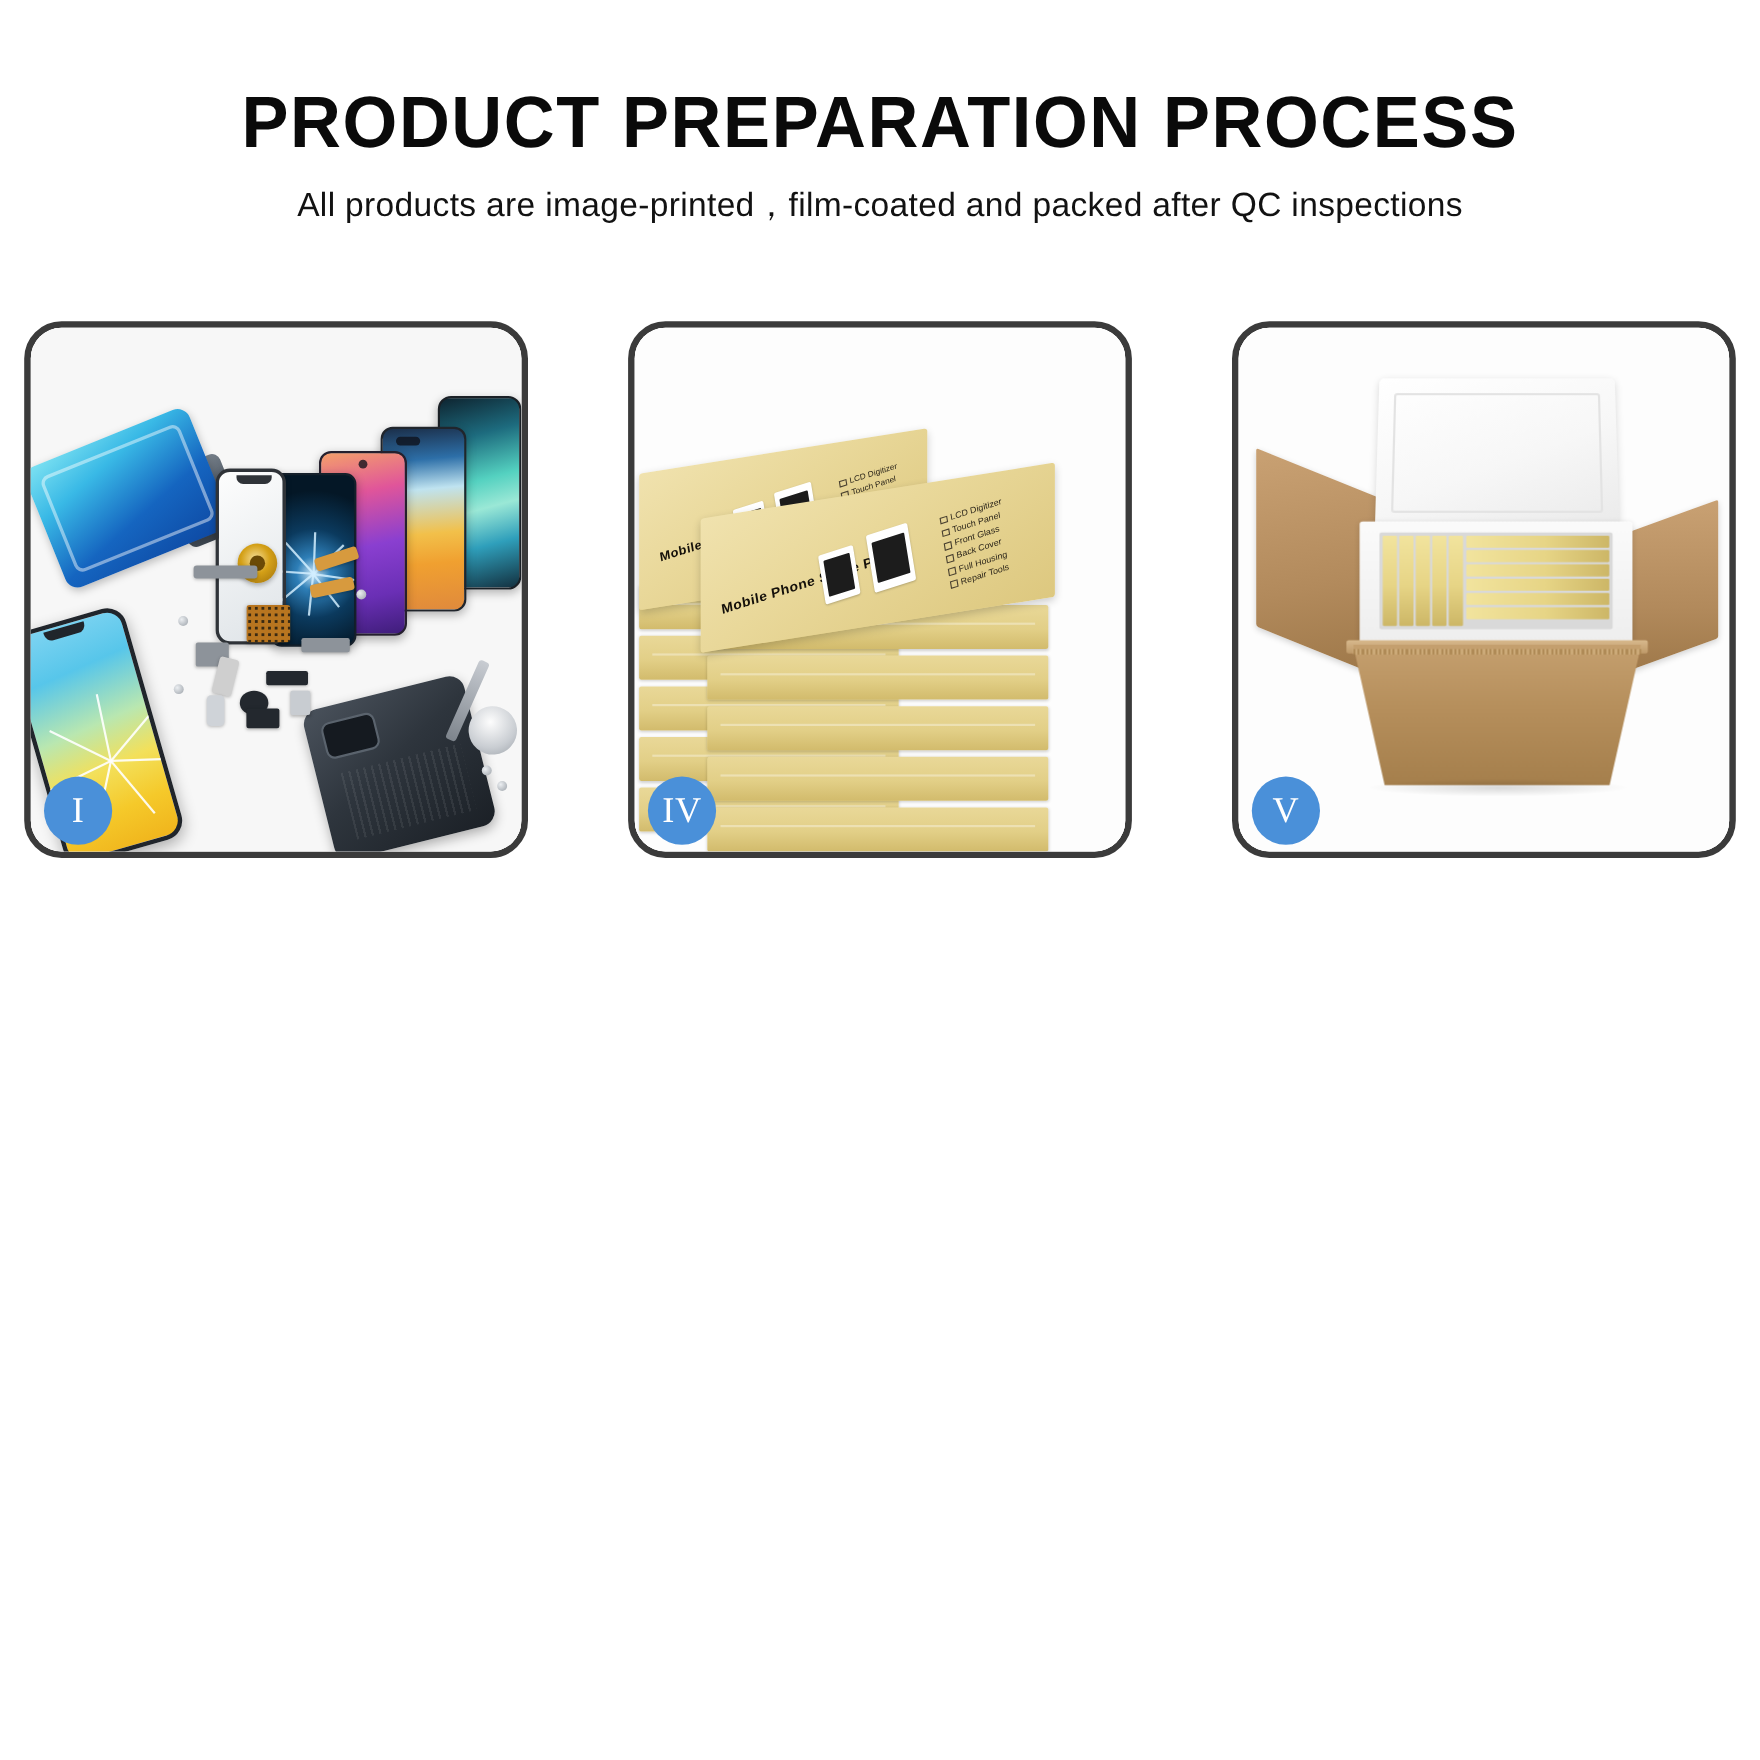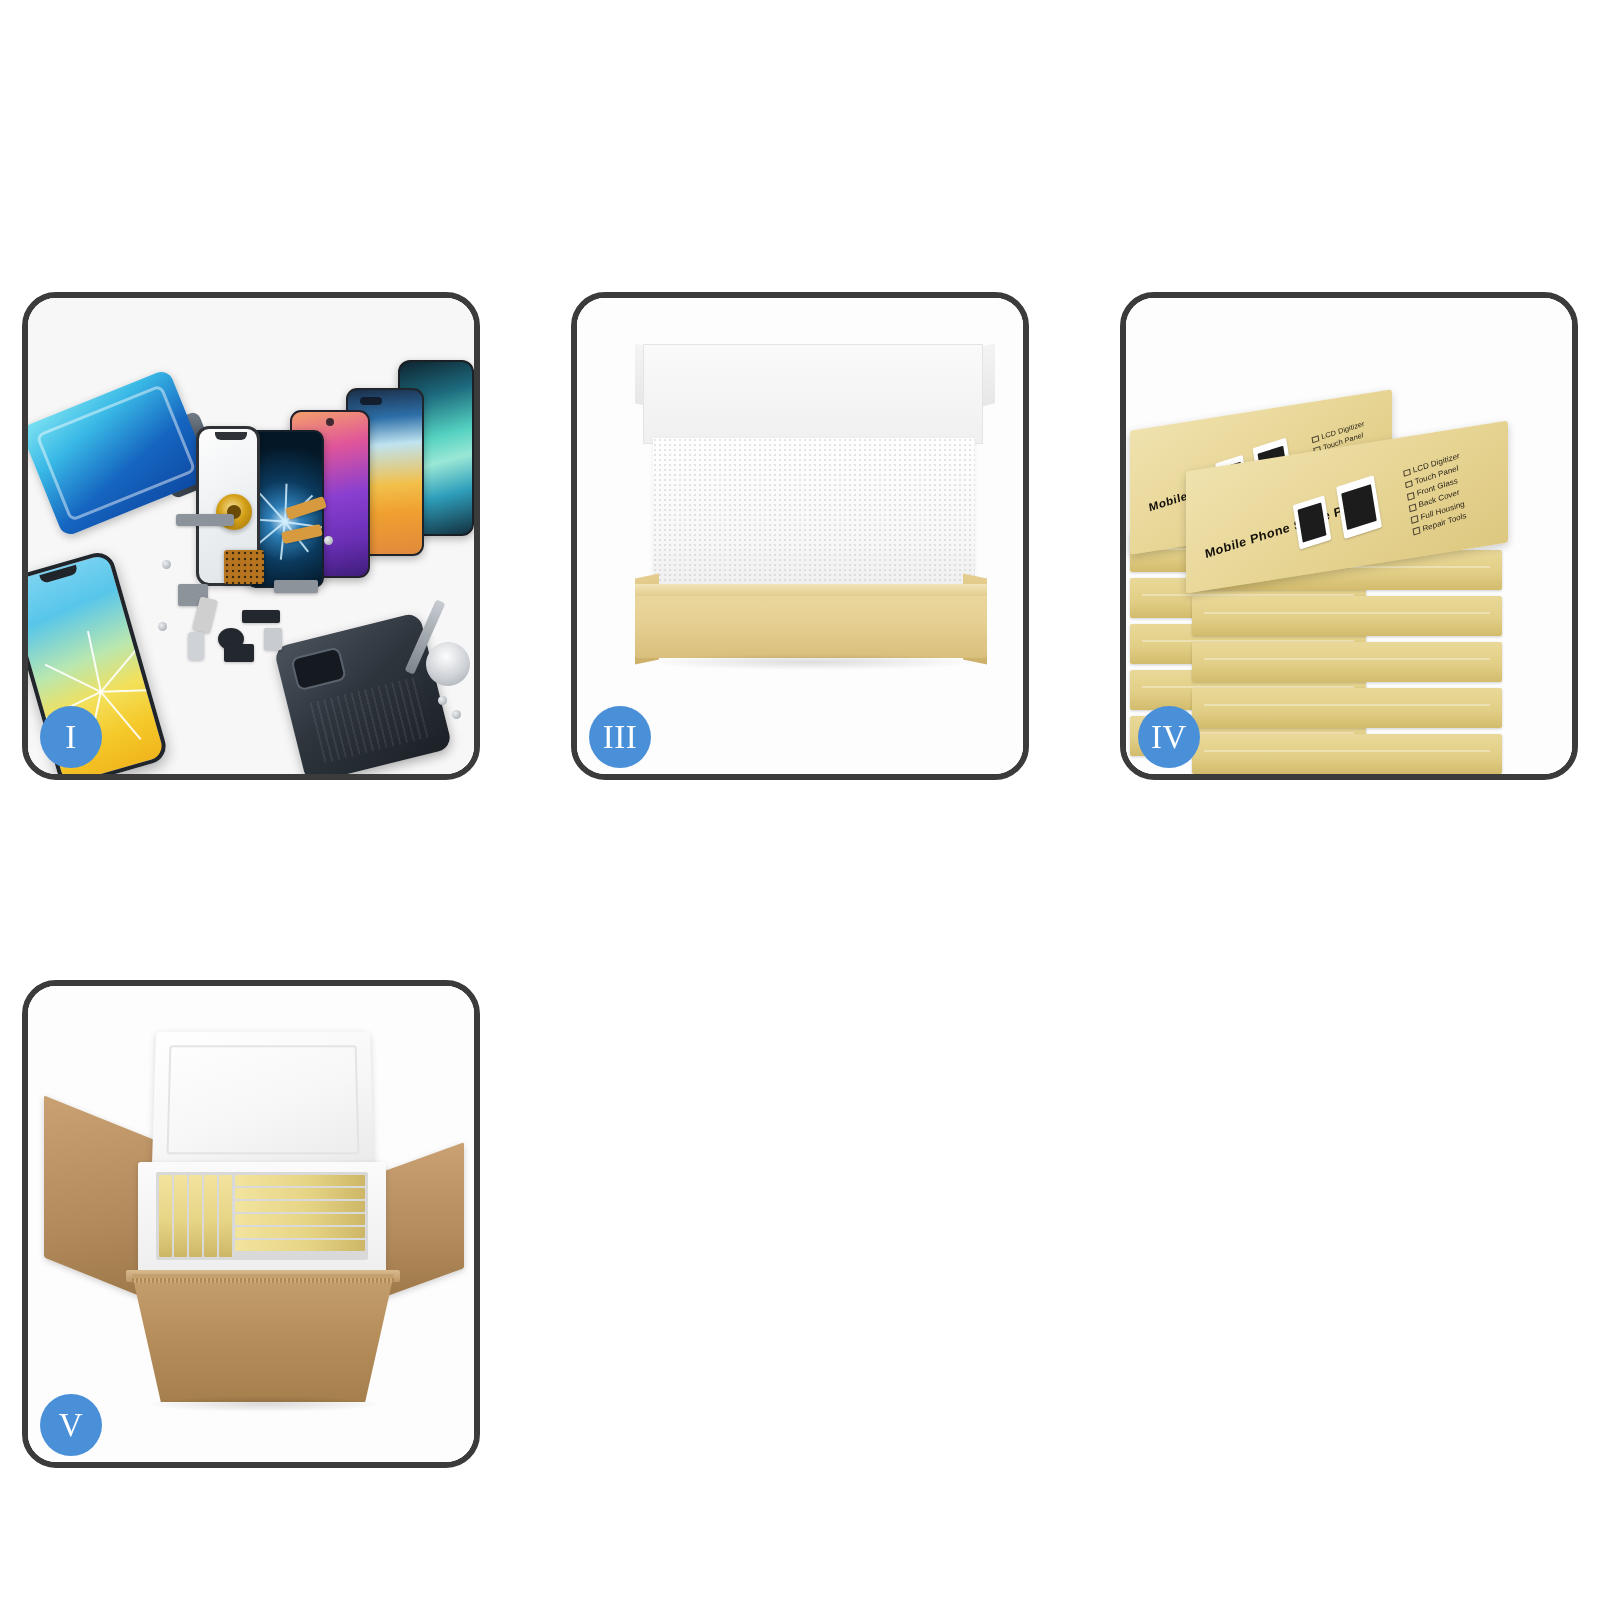--- a/index.html
+++ b/index.html
@@ -628,20 +628,24 @@
     width: 188px; height: 190px;
     clip-path: polygon(0 0, 100% 45%, 100% 100%, 0 55%);
     background: repeating-linear-gradient(172deg, rgba(120,92,58,.10) 0 2px, transparent 2px 7px);
   }
 </style>
 </head>
 <body>
 
 <div id="page">
 
+  <div id="header">
+    <div id="title">PRODUCT PREPARATION PROCESS</div>
+    <div id="subtitle">All products are image-printed，film-coated and packed after QC inspections</div>
+  </div>
 
   <div id="grid">
 
     <div class="panel">
       <div class="panel-inner">
         <div class="scene1">
           <div class="s1-adhesive-tail"></div>
           <div class="s1-adhesive"></div>
 
           <div class="s1-screen-d"></div>
@@ -696,38 +700,20 @@
           <div class="s1-screw" style="left:424px;top:412px;"></div>
 
           <div class="s1-tweezer"></div>
           <div class="s1-brush"></div>
         </div>
       </div>
       <div class="badge">I</div>
     </div>
 
 
-    <div class="panel">
-      <div class="panel-inner">
-        <div class="scene3">
-          <div class="s3-lid-tab-l"></div>
-          <div class="s3-lid-tab-r"></div>
-          <div class="s3-lid-back"></div>
-          <div class="s3-lid-front"></div>
-          <div class="s3-foam"></div>
-          <div class="s3-box-wall-l"></div>
-          <div class="s3-box-wall-r"></div>
-          <div class="s3-bubble-fill"></div>
-          <div class="s3-box-front"></div>
-          <div class="s3-box-front-top"></div>
-          <div class="s3-shadow"></div>
-        </div>
-      </div>
-      <div class="badge">III</div>
-    </div>
 
     <div class="panel">
       <div class="panel-inner">
         <div class="scene4">
 
           <div class="s4-box" style="left:4px;top:418px;width:236px;"></div>
           <div class="s4-box" style="left:4px;top:372px;width:236px;"></div>
           <div class="s4-box" style="left:4px;top:326px;width:236px;"></div>
           <div class="s4-box" style="left:4px;top:280px;width:236px;"></div>
           <div class="s4-box" style="left:4px;top:234px;width:236px;"></div>

